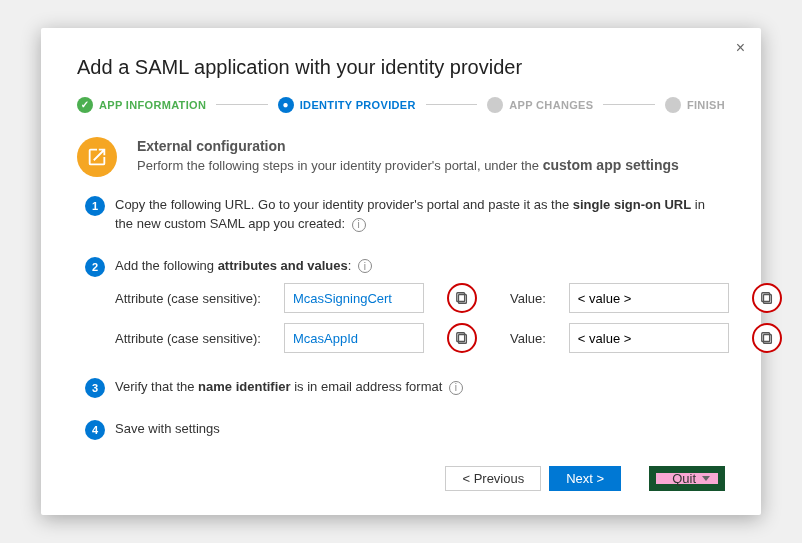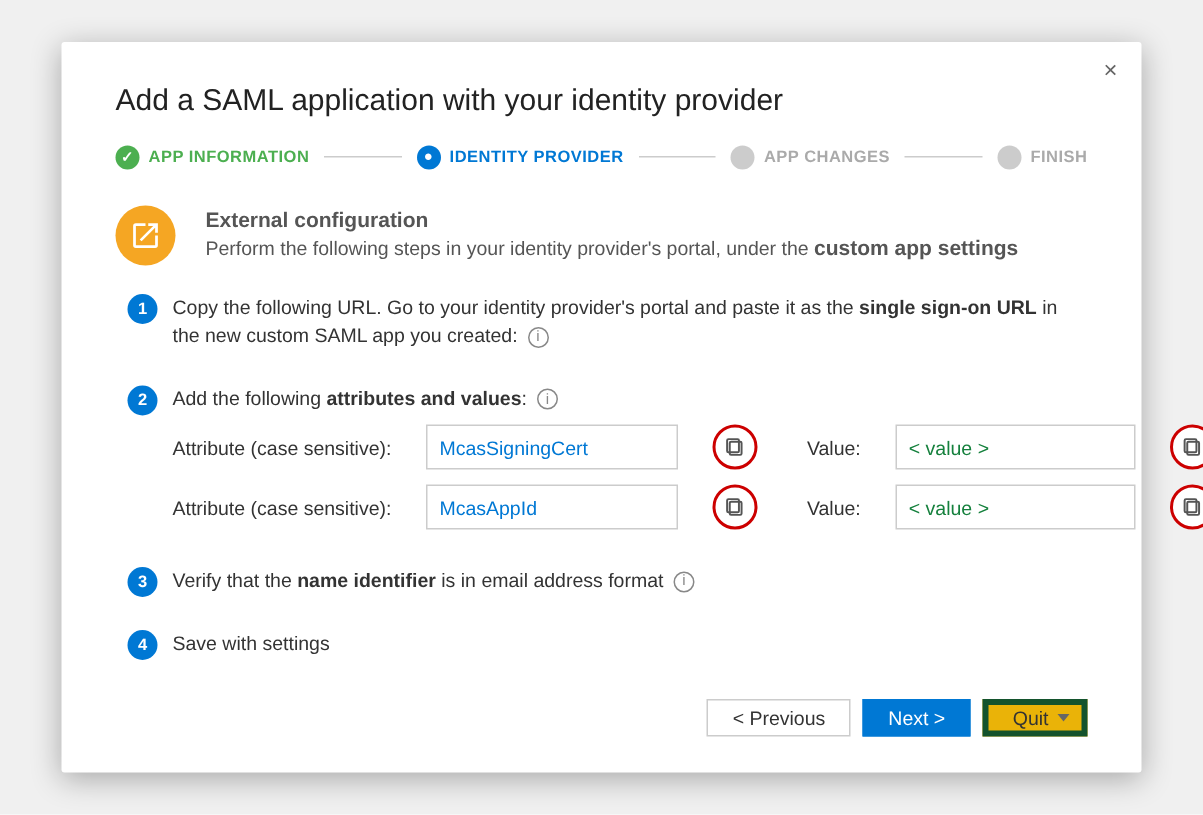--- a/index.html
+++ b/index.html
@@ -203,41 +203,41 @@
       align-items: center;
       gap: 23px;
       margin-bottom: 10px;
     }
     .attr-label {
       font-size: 13px;
       color: #333;
       white-space: nowrap;
     }
     .attr-input {
-      width: 168px;
+      width: 140px;
       height: 30px;
       border: 1px solid #ccc;
       padding: 0 8px;
       font-size: 13px;
       color: #0078d4;
       outline: none;
     }
     .value-label {
       font-size: 13px;
       color: #333;
       white-space: nowrap;
       margin-left: 10px;
     }
     .value-input {
       width: 160px;
       height: 30px;
       border: 1px solid #ccc;
       padding: 0 8px;
       font-size: 13px;
-      color: #15803d;
+      color: #000000;
       outline: none;
     }
     
     .footer {
       display: flex;
       justify-content: flex-end;
       align-items: center;
       gap: 8px;
       margin-top: 20px;
     }
@@ -255,24 +255,25 @@
       background: #fff;
       color: #333;
       border: 1px solid #ccc;
     }
     .btn-primary {
       background: #0078d4;
       color: #fff;
       border: 1px solid #0078d4;
     }
     .btn-quit {
-      background: #eab308;
+      background: #f9a8d4;
       color: #333;
-      border: 4px solid #14532d;
+      border: 7px solid #14532d;
       padding-right: 8px;
+      margin-left: 20px;
     }
     .chevron-down {
       display: inline-block;
       border-left: 4px solid transparent;
       border-right: 4px solid transparent;
       border-top: 5px solid #666;
       vertical-align: middle;
     }
   </style>
 </head>

